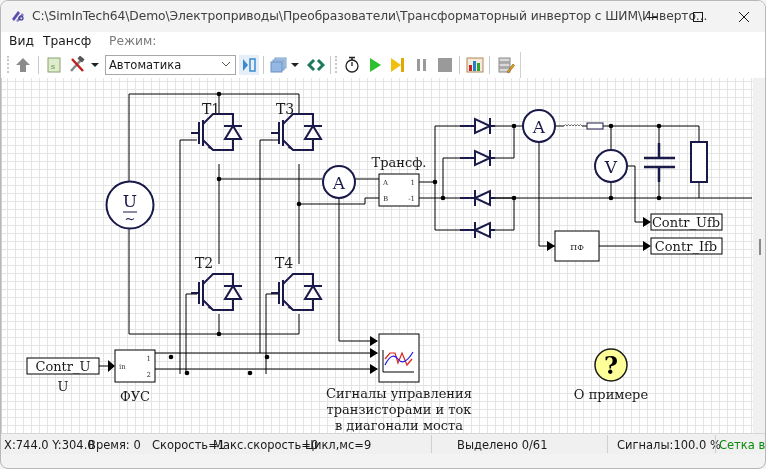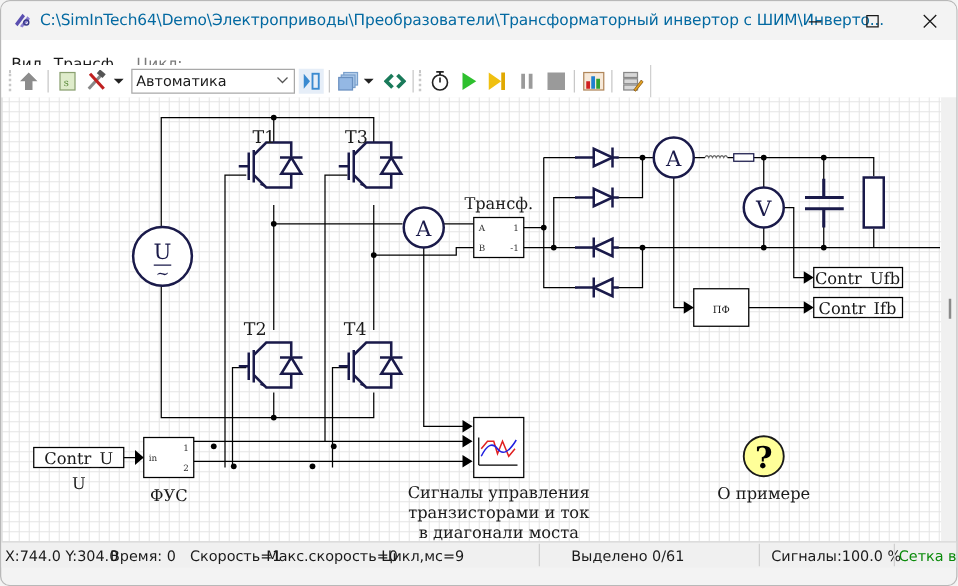--- a/index.html
+++ b/index.html
@@ -1,23 +1,23 @@
 <!DOCTYPE html>
 <html><head>
 <meta charset="utf-8">
 <style>
   * { box-sizing: border-box; margin: 0; padding: 0; }
   html, body { width: 766px; height: 469px; overflow: hidden; background: #f3f3f3; font-family: "DejaVu Sans", sans-serif; }
   .window { position: absolute; left: 0; top: 0; width: 766px; height: 469px; background: #f3f3f3; border: 1px solid #b8b8b8; border-radius: 8px; overflow: hidden; }
   .titlebar { position: absolute; left: 0; top: 0; width: 766px; height: 31px; background: #f3f3f3; }
   .app-icon { position: absolute; left: 9px; top: 8px; width: 16px; height: 14px; }
-  .title-text { position: absolute; left: 31px; top: 8px; font-size: 12.3px; color: #0369a1; white-space: nowrap; letter-spacing: -0.1px; }
+  .title-text { position: absolute; left: 31px; top: 8px; font-size: 12.3px; color: #404040; white-space: nowrap; letter-spacing: -0.1px; }
   .wbtn { position: absolute; top: 0; width: 46px; height: 31px; display: flex; align-items: center; justify-content: center; }
   .menubar { position: absolute; left: 0; top: 31px; width: 766px; height: 20px; background: #ffffff; }
-  .menu-item { position: absolute; top: 12px; font-size: 12.3px; color: #1a1a1a; white-space: nowrap; }
+  .menu-item { position: absolute; top: 2px; font-size: 12.3px; color: #1a1a1a; white-space: nowrap; }
   .menu-item.dim { color: #7a7a7a; }
   .toolbar { position: absolute; left: 0; top: 51px; width: 766px; height: 26px; background: #ffffff; }
   .grip { position: absolute; top: 4px; width: 2px; height: 17px; border-left: 2px dotted #c8c8c8; }
   .tb-sep { position: absolute; top: 4px; width: 1px; height: 18px; background: #c8c8c8; }
   .tb-btn { position: absolute; top: 3px; width: 20px; height: 20px; display: flex; align-items: center; justify-content: center; }
   .combo { position: absolute; left: 104px; top: 3px; width: 131px; height: 20px; border: 1px solid #a8a8a8; background: #fff; font-size: 11.5px; color: #1a1a1a; padding: 2px 12px 0 3px; white-space: nowrap; }
   .combo .arr { position: absolute; right: 4px; top: 3px; width: 10px; height: 10px; }
   .canvas { position: absolute; left: 0; top: 77px; width: 752px; height: 364px; background-color: #ffffff;
     background-image:
       linear-gradient(to right, #e4e4e4 1px, transparent 1px),
@@ -55,21 +55,21 @@
     <div class="wbtn" style="left:720px">
       <svg width="12" height="12">
           <path d="M1 1 L11 11 M11 1 L1 11" stroke="#1a1a1a" stroke-width="1"></path>
         </svg>
     </div>
   </div>
 
   <div class="menubar">
     <div class="menu-item" style="left:8px">Вид</div>
     <div class="menu-item" style="left:42px">Трансф</div>
-    <div class="menu-item dim" style="left:108px">Цикл:</div>
+    <div class="menu-item dim" style="left:108px">Режим:</div>
   </div>
 
   <div class="toolbar">
     <div class="grip" style="left:6px"></div>
     <div class="tb-btn" style="left:12px">
       <svg width="16" height="16">
           <path d="M8 1 L15 8 L11 8 L11 15 L5 15 L5 8 L1 8 Z" fill="#8c8c8c"></path>
         </svg>
     </div>
     <div class="tb-sep" style="left:37px"></div>

